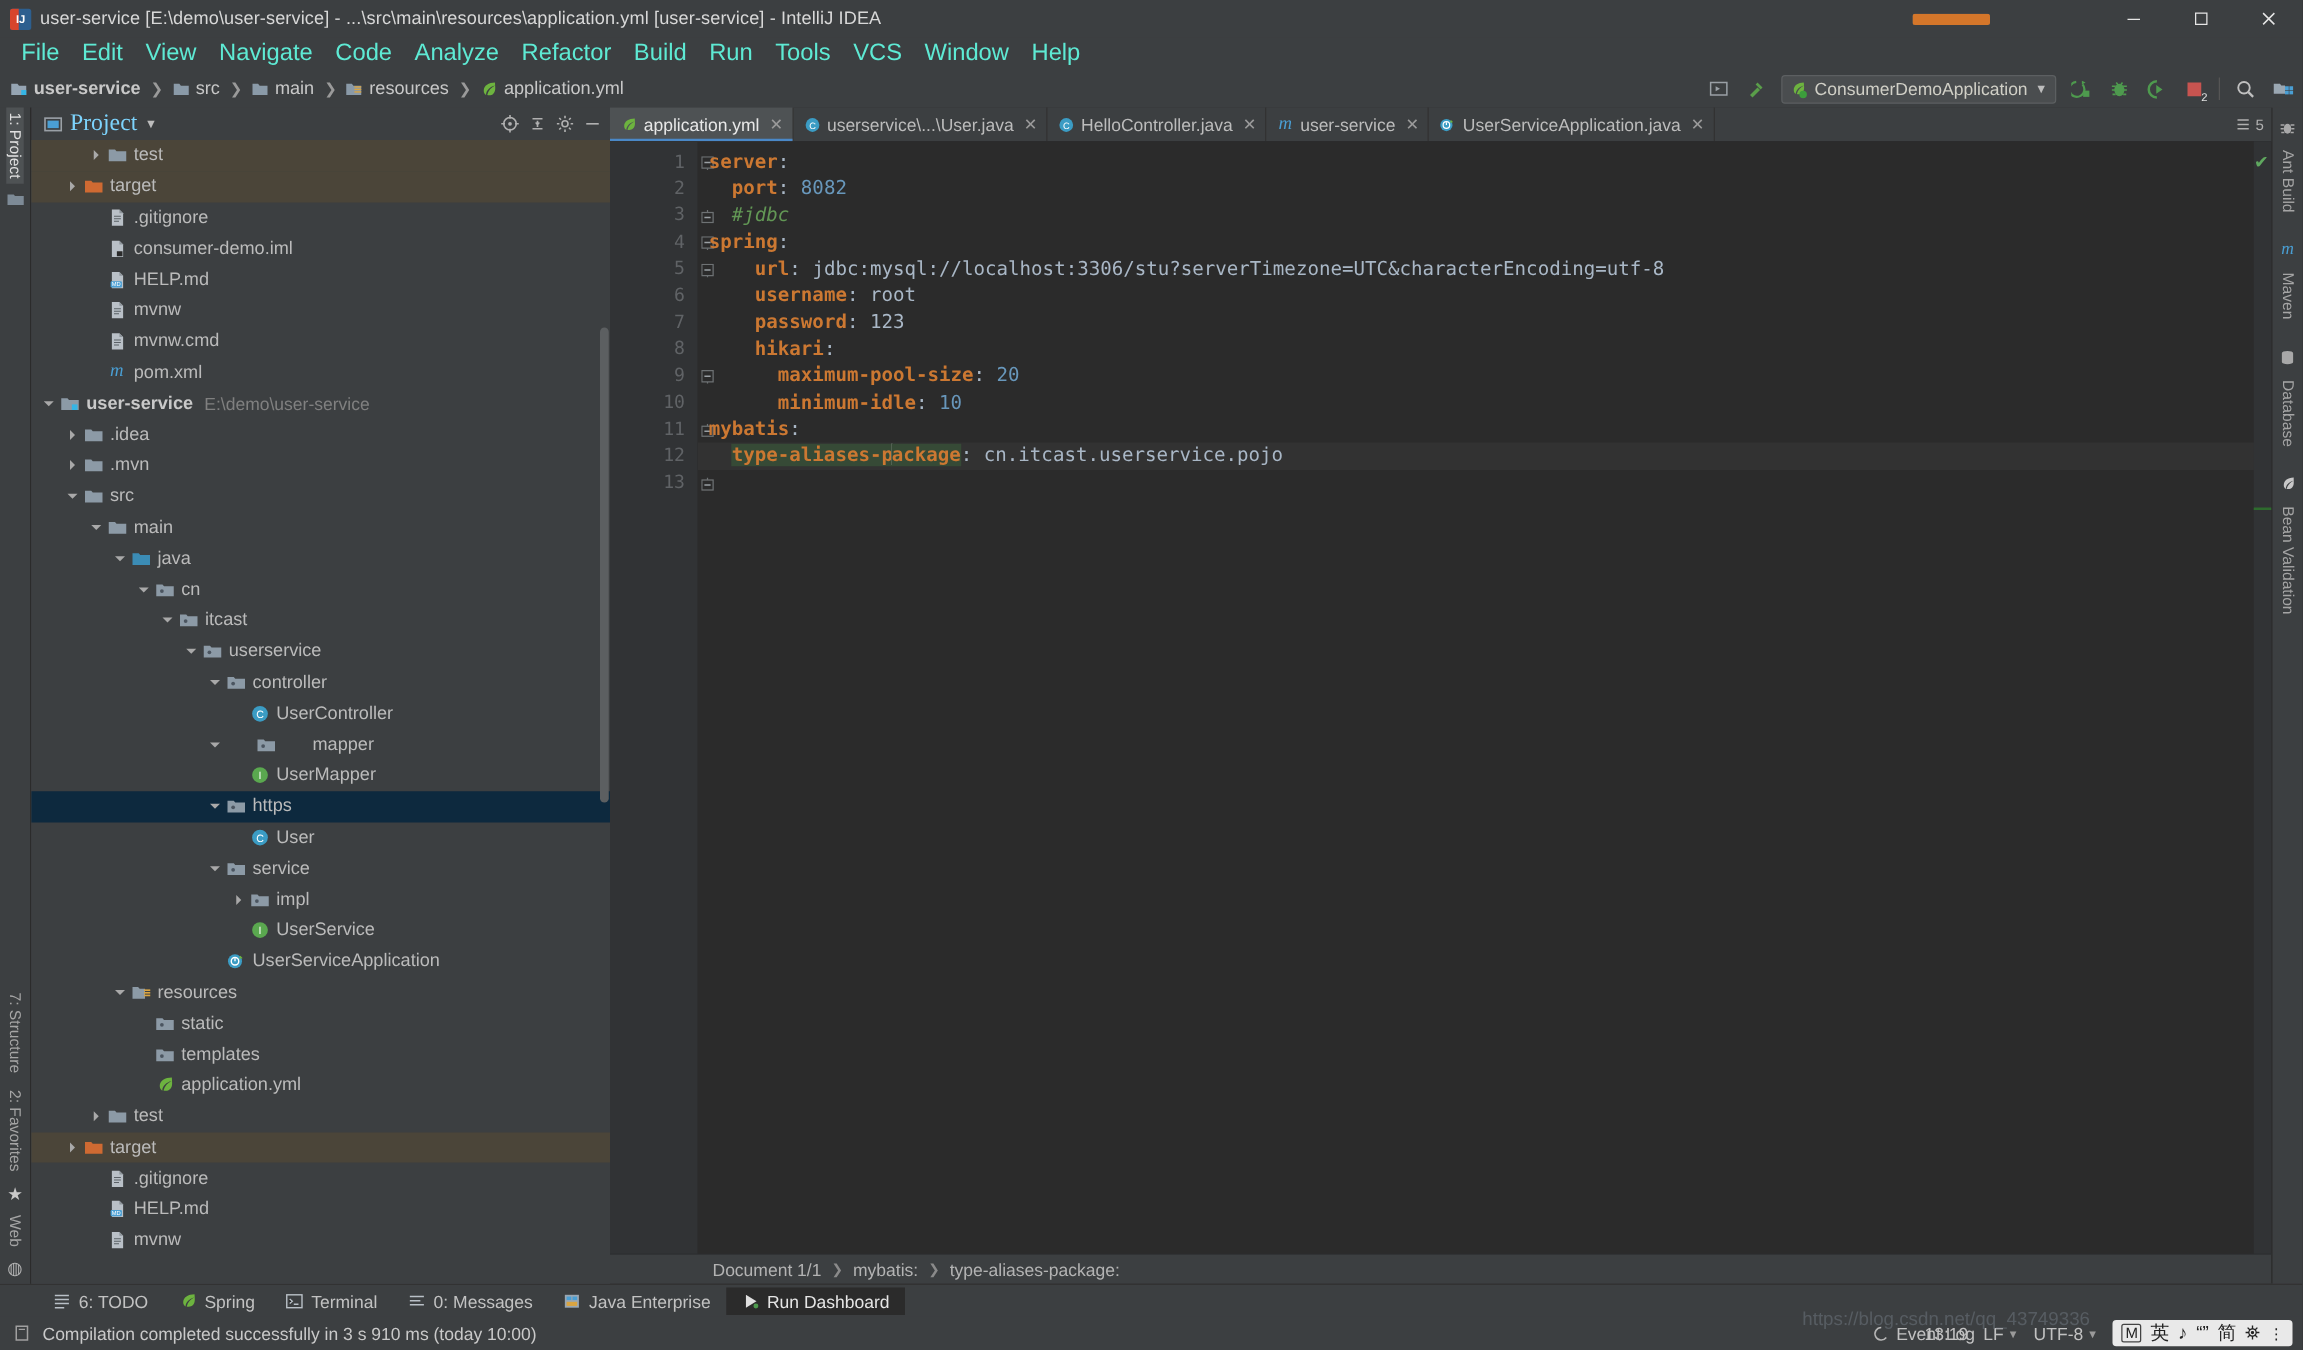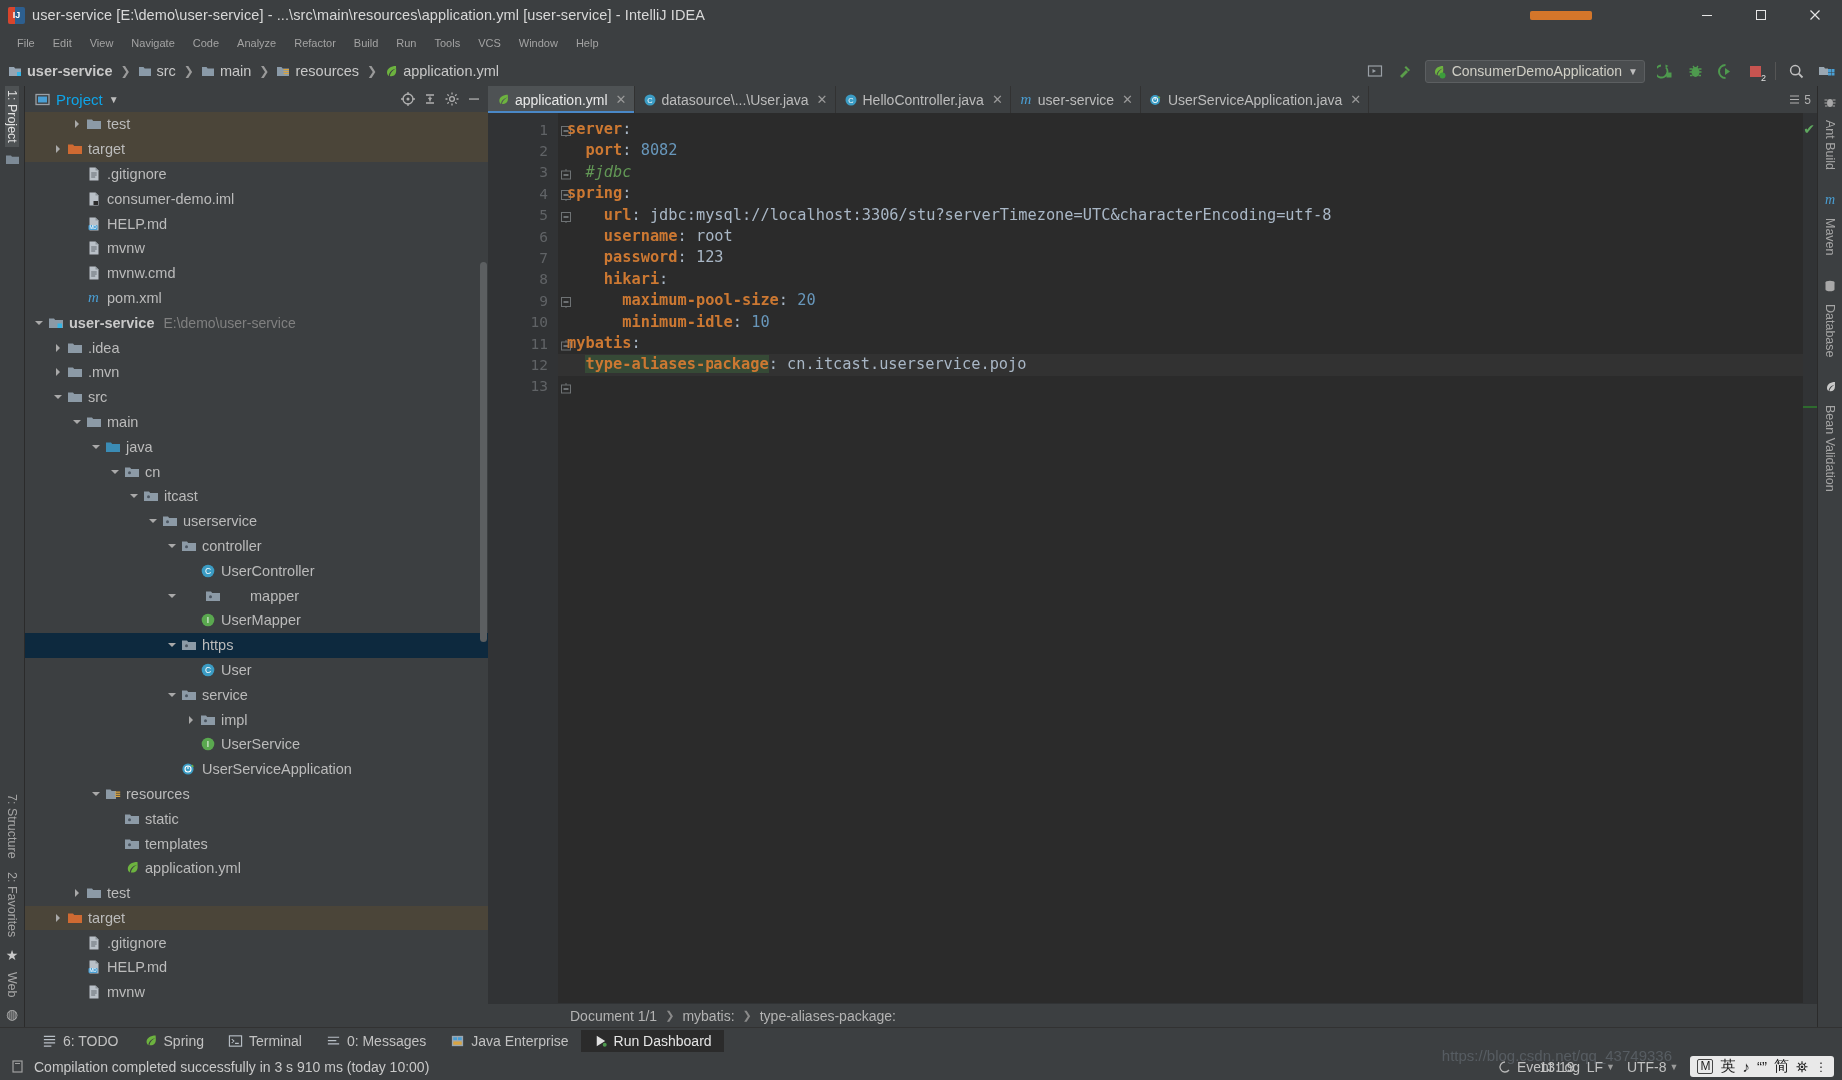--- a/index.html
+++ b/index.html
@@ -28,21 +28,21 @@
                  margin-right:250px; overflow:hidden;}
   .tb-progress i { position:absolute;left:0;top:0;height:100%;width:100%;background:#d4762a;}
   .tb-btns { display:flex; height:30px; position:absolute; right:0; top:0; }
   .tb-btn { width:54px;height:30px;display:flex;align-items:center;justify-content:center;
             color:#e6e6e6;font-size:15px;}
   .tb-btn svg{display:block;}
 
   
   .menubar { height:26px; background:#3c3f41; display:flex; align-items:center; padding-left:8px;
              flex:0 0 26px; }
-  .menu-item { color:#a3a3a3; font-size:11px; padding:3px 9px; white-space:nowrap; }
+  .menu-item { color:#5eead4; font-size:19px; padding:3px 9px; white-space:nowrap; }
 
   
   .navbar { height:30px; background:#3c3f41; display:flex; align-items:center;
             padding-left:8px; flex:0 0 30px; position:relative;}
   .crumb { display:flex; align-items:center; color:#c8c8c8; font-size:14.5px; white-space:nowrap;}
   .crumb .chev { margin:0 7px 0 8px; color:#9a9a9a; font-size:12px;}
   .crumb-ico { width:14px;height:14px;margin-right:5px;flex:0 0 14px;}
   .nav-right { position:absolute; right:6px; top:0; height:30px; display:flex; align-items:center; gap:10px;}
   .runcfg { display:flex;align-items:center; background:#4a4d4f; border:1px solid #5c5f61;
             border-radius:3px; height:23px; padding:0 6px 0 5px; gap:6px;}
@@ -59,21 +59,21 @@
             white-space:nowrap; padding:4px 0; }
   .vlabel.active { background:#4e5254; color:#e0e0e0; }
   .lstrip .top { display:flex;flex-direction:column;align-items:center;gap:2px;}
   .lstrip .bot { position:absolute; bottom:6px; display:flex;flex-direction:column;align-items:center;gap:6px;}
 
   
   .project-panel { width:463px; background:#3c3f41; display:flex; flex-direction:column;
                    flex:0 0 463px; min-height:0;}
   .pp-header { height:26px; display:flex; align-items:center; padding:0 6px 0 10px; gap:6px;
                flex:0 0 26px;}
-  .pp-title { color:#0ea5e9; font-size:15px;}
+  .pp-title { color:#7dd3fc; font-size:19px;font-family:Liberation Serif, serif;}
   .pp-header .sp{flex:1;}
   .pp-tree { flex:1; overflow:hidden; position:relative; background:#3c3f41; }
   .trow { height:24.8px; display:flex; align-items:center; padding-left:6px; white-space:nowrap;
           position:relative; font-size:14.5px; color:#bbbbbb;}
   .trow.sel { background:#0d293e; }
   .trow.hl  { background:#4b4539; }
   .arrow { width:16px;height:16px;flex:0 0 16px; display:flex;align-items:center;justify-content:center;}
   .arrow svg{display:block;}
   .ticon { width:17px;height:17px;flex:0 0 17px;margin-right:5px;display:flex;align-items:center;justify-content:center;}
   .tlabel { color:#bbbbbb; }
@@ -832,21 +832,21 @@
             <span>application.yml</span>
             <span class="x">✕</span>
           </div>
           <div class="tab">
             <span class="tab-ico">
               <svg width="16" height="16" viewBox="0 0 16 16">
                 <circle cx="8" cy="8" r="6.3" fill="#3b9cc4"></circle>
                 <text x="8" y="11.3" font-size="8.5" fill="#fff" text-anchor="middle" font-family="Liberation Sans">C</text>
               </svg>
             </span>
-            <span>datasource\...\User.java</span>
+            <span>userservice\...\User.java</span>
             <span class="x">✕</span>
           </div>
           <div class="tab">
             <span class="tab-ico">
               <svg width="16" height="16" viewBox="0 0 16 16">
                 <circle cx="8" cy="8" r="6.3" fill="#3b9cc4"></circle>
                 <text x="8" y="11.3" font-size="8.5" fill="#fff" text-anchor="middle" font-family="Liberation Sans">C</text>
               </svg>
             </span>
             <span>HelloController.java</span>

